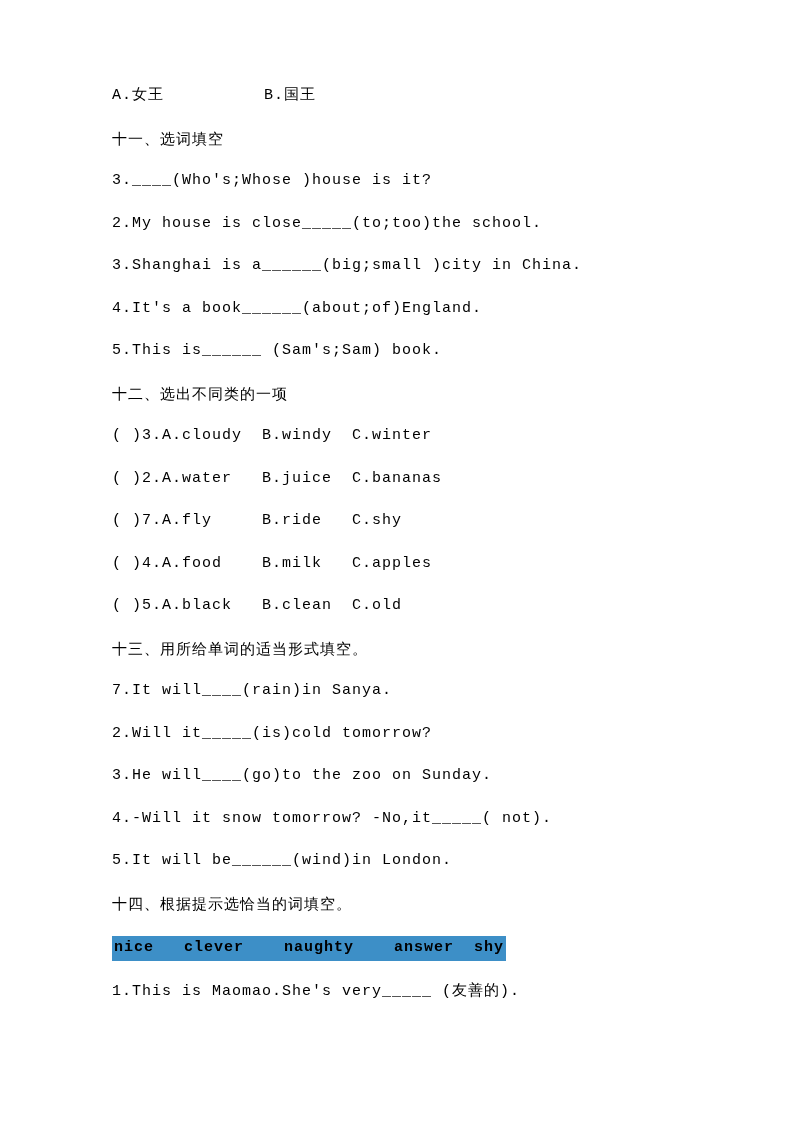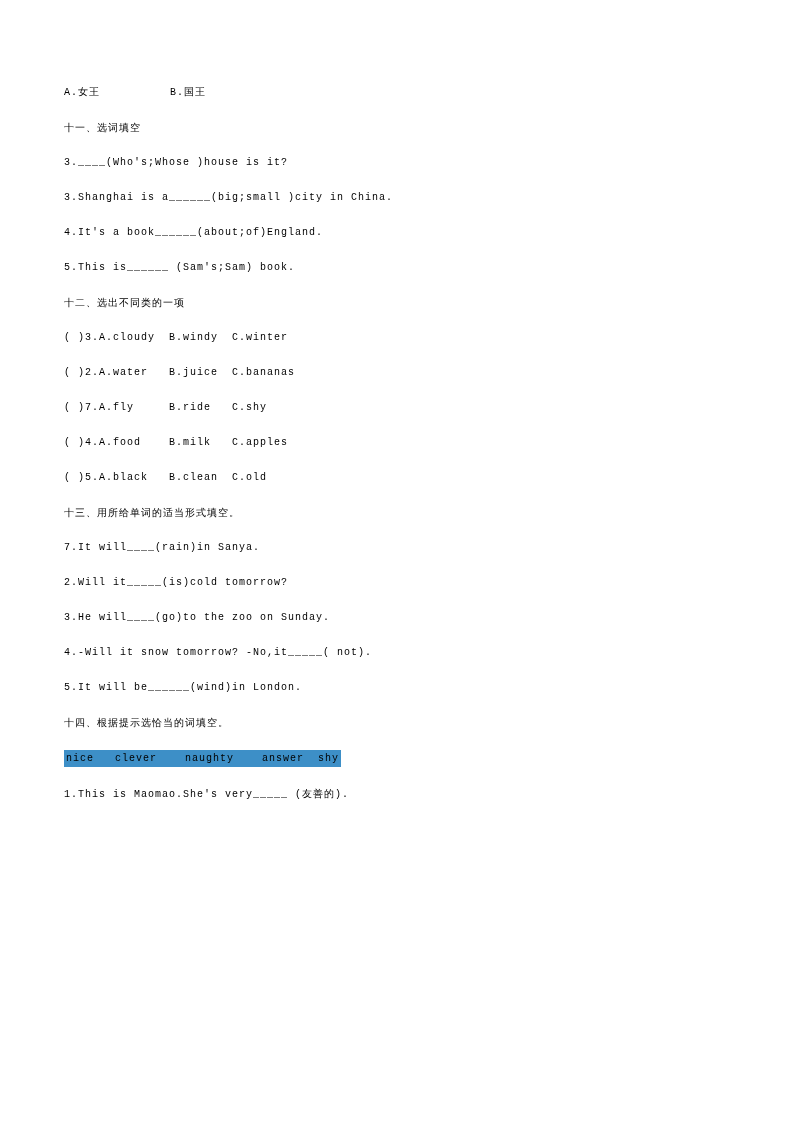--- a/index.html
+++ b/index.html
@@ -5,49 +5,51 @@
   body {
     margin: 0;
     padding: 0;
     background: #ffffff;
     font-family: "SimSun", "宋体", serif;
     width: 794px;
     height: 1123px;
     position: relative;
   }
   .page {
-    padding: 85px 90px 0 64px;
-    font-size: 10px;
+    padding: 85px 90px 0 112px;
+    font-size: 15px;
     line-height: 1.5;
     color: #000;
   }
   .line {
     margin-bottom: 20px;
     letter-spacing: 1px;
     white-space: pre;
   }
   .highlight {
     background-color: #3d8fc7;
     display: inline-block;
     padding: 1px 2px;
     margin-bottom: 20px;
     letter-spacing: 1px;
     white-space: pre;
+    font-weight: bold;
   }
   .mono {
     font-family: "Courier New", "SimSun", monospace;
   }
 </style>
 </head>
 <body>
 
 <div class="page">
   <div class="line mono">A.女王          B.国王</div>
   <div class="line">十一、选词填空</div>
   <div class="line mono">3.____(Who's;Whose )house is it?</div>
+  <div class="line mono">2.My house is close_____(to;too)the school.</div>
   <div class="line mono">3.Shanghai is a______(big;small )city in China.</div>
   <div class="line mono">4.It's a book______(about;of)England.</div>
   <div class="line mono">5.This is______ (Sam's;Sam) book.</div>
   <div class="line">十二、选出不同类的一项</div>
   <div class="line mono">( )3.A.cloudy  B.windy  C.winter</div>
   <div class="line mono">( )2.A.water   B.juice  C.bananas</div>
   <div class="line mono">( )7.A.fly     B.ride   C.shy</div>
   <div class="line mono">( )4.A.food    B.milk   C.apples</div>
   <div class="line mono">( )5.A.black   B.clean  C.old</div>
   <div class="line">十三、用所给单词的适当形式填空。</div>

